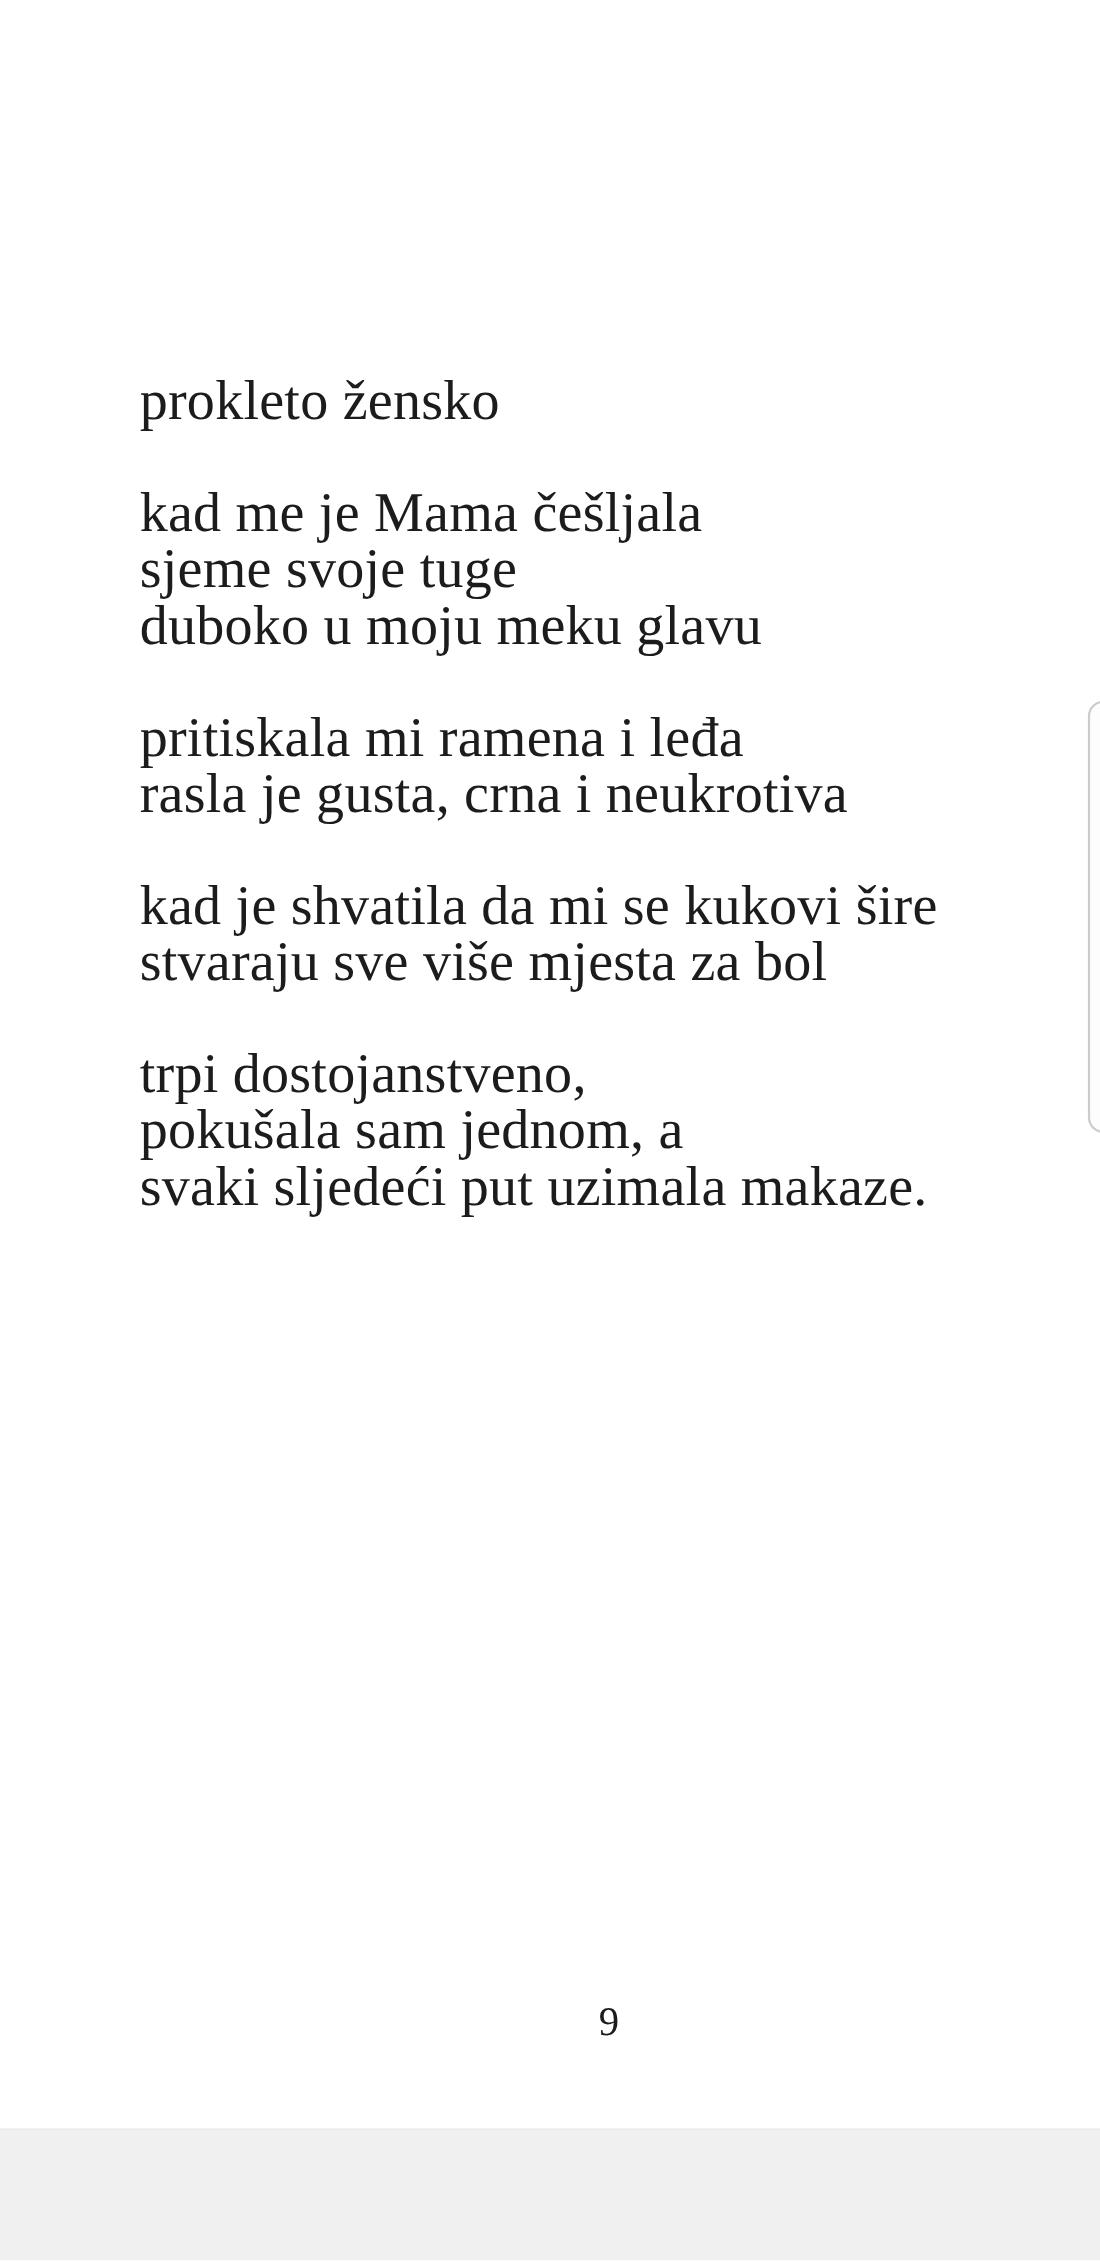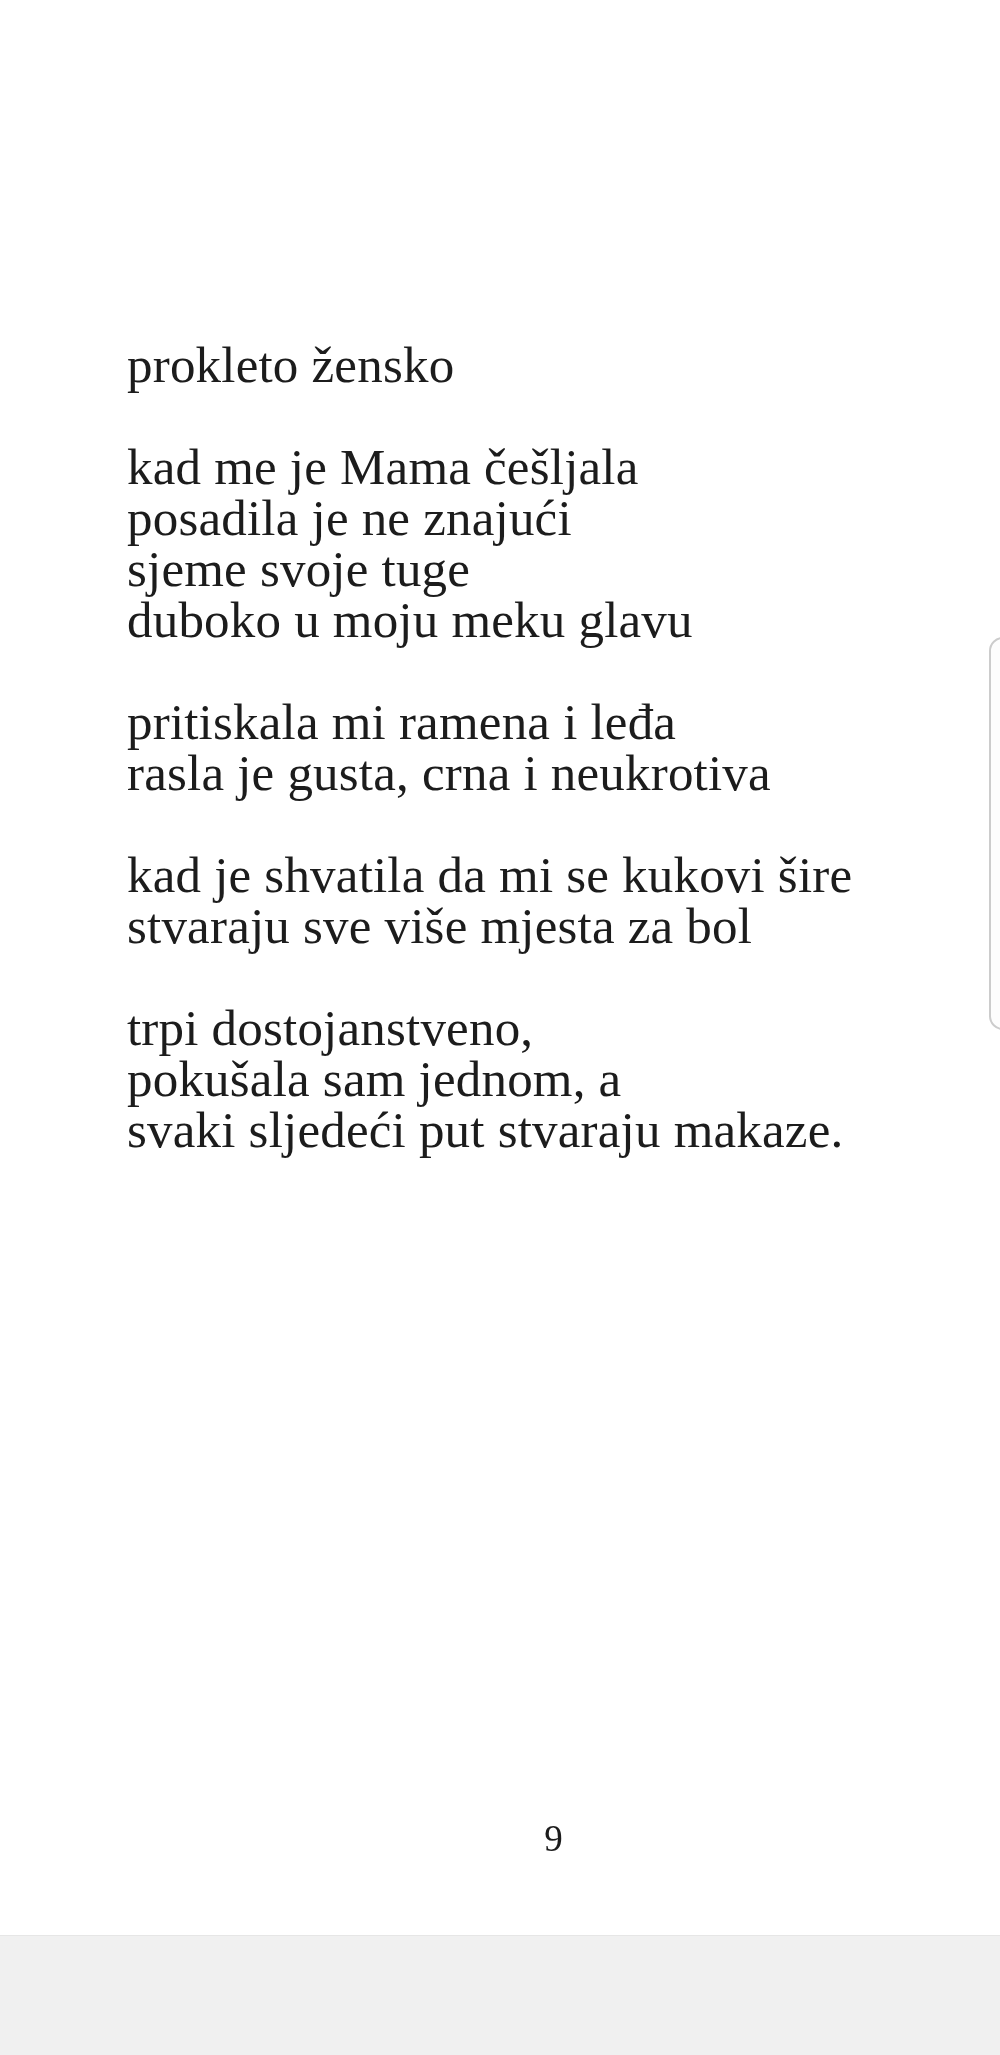--- a/index.html
+++ b/index.html
@@ -70,39 +70,38 @@
 </head>
 <body>
 
 <div class="screen">
 
   <div class="poem">
     <div class="poem-title">prokleto žensko</div>
 
     <div class="stanza">
       <div class="poem-line">kad me je Mama češljala</div>
-      <div class="poem-line">posadila je ne znajući</div>
       <div class="poem-line">sjeme svoje tuge</div>
       <div class="poem-line">duboko u moju meku glavu</div>
     </div>
 
     <div class="stanza">
       <div class="poem-line">pritiskala mi ramena i leđa</div>
       <div class="poem-line">rasla je gusta, crna i neukrotiva</div>
     </div>
 
     <div class="stanza">
       <div class="poem-line">kad je shvatila da mi se kukovi šire</div>
       <div class="poem-line">stvaraju sve više mjesta za bol</div>
     </div>
 
     <div class="stanza">
       <div class="poem-line">trpi dostojanstveno,</div>
       <div class="poem-line">pokušala sam jednom, a</div>
-      <div class="poem-line">svaki sljedeći put stvaraju makaze.</div>
+      <div class="poem-line">svaki sljedeći put uzimala makaze.</div>
     </div>
   </div>
 
   <div class="page-number">9</div>
 
   <div class="scroll-handle"></div>
 
   <div class="navbar">
 
     

